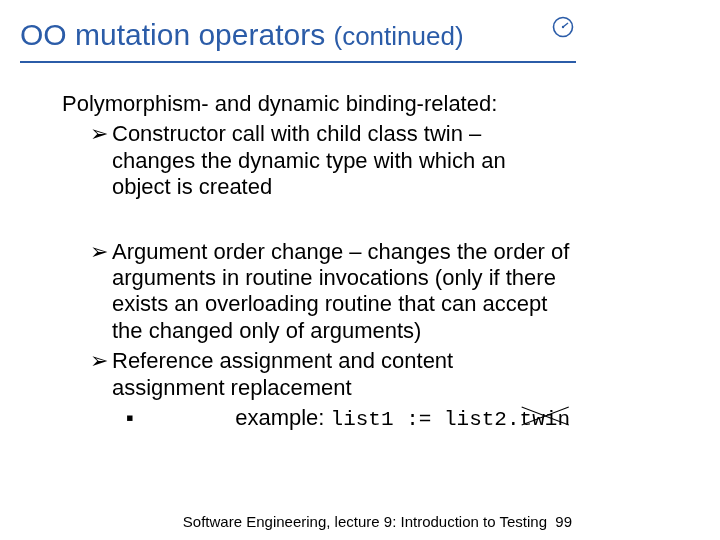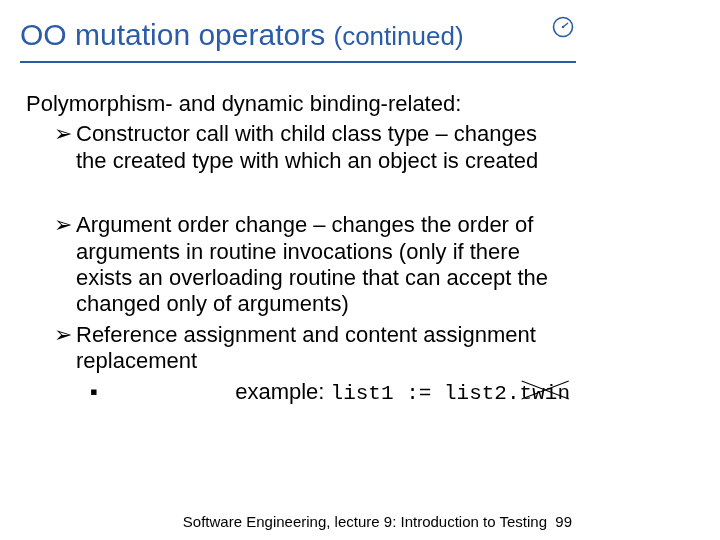--- a/index.html
+++ b/index.html
@@ -38,20 +38,21 @@
     position: absolute;
     top: 16px;
     right: 22px;
     width: 22px;
     height: 22px;
   }
   .body {
     font-size: 22px;
     line-height: 1.2;
     padding: 0 6px;
+    margin-left: 36px;
   }
   .section-head {
     margin-top: 6px;
     margin-bottom: 4px;
   }
   .section-spacer {
     height: 34px;
   }
   .bullet {
     display: flex;
@@ -118,21 +119,21 @@
     <span>OO mutation operators </span><span class="cont">(continued)</span>
   </div>
 
   <hr class="hr">
 
   <div class="body">
 
     <div class="section-head">Polymorphism- and dynamic binding-related:</div>
     <div class="bullet">
       <span class="mark">➢</span>
-      <span class="content">Constructor call with child class type – changes the created type with which an object is created</span>
+      <span class="content">Constructor call with child class twin – changes the dynamic type with which an object is created</span>
     </div>
 
     <div class="section-spacer"></div>
 
 
     <div class="bullet">
       <span class="mark">➢</span>
       <span class="content">Argument order change – changes the order of arguments in routine invocations (only if there exists an overloading routine that can accept the changed only of arguments)</span>
     </div>
 

